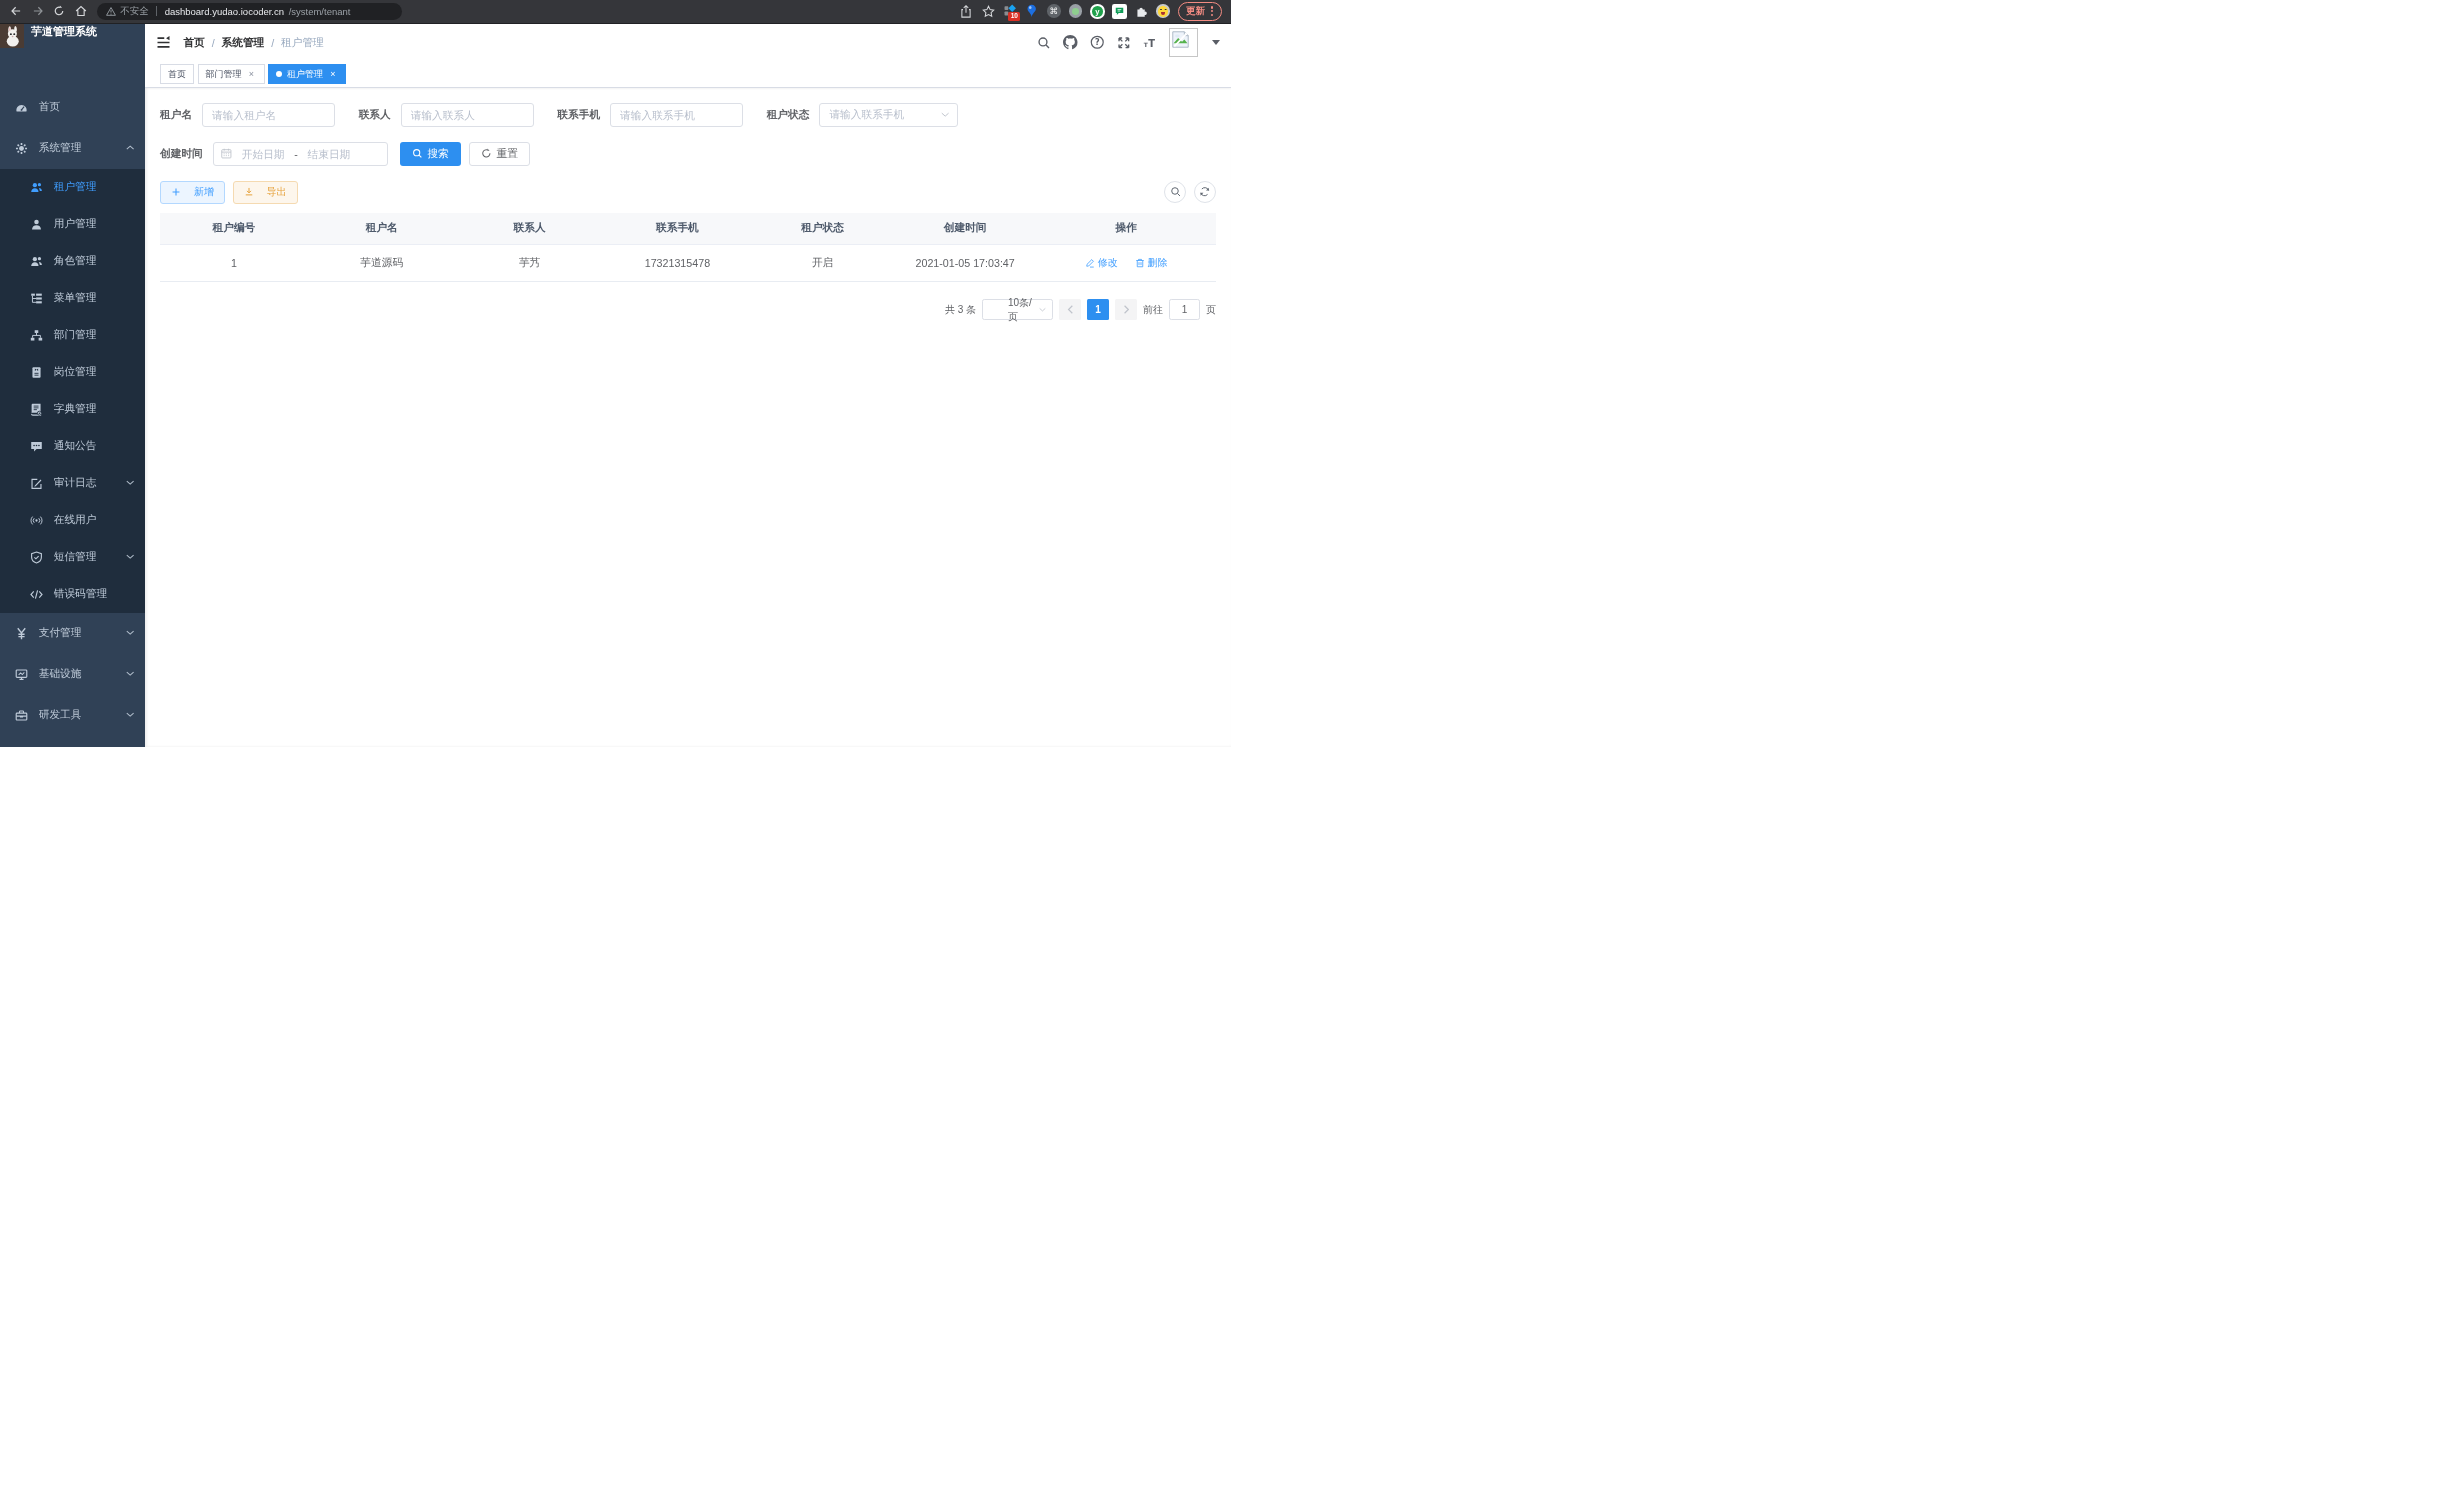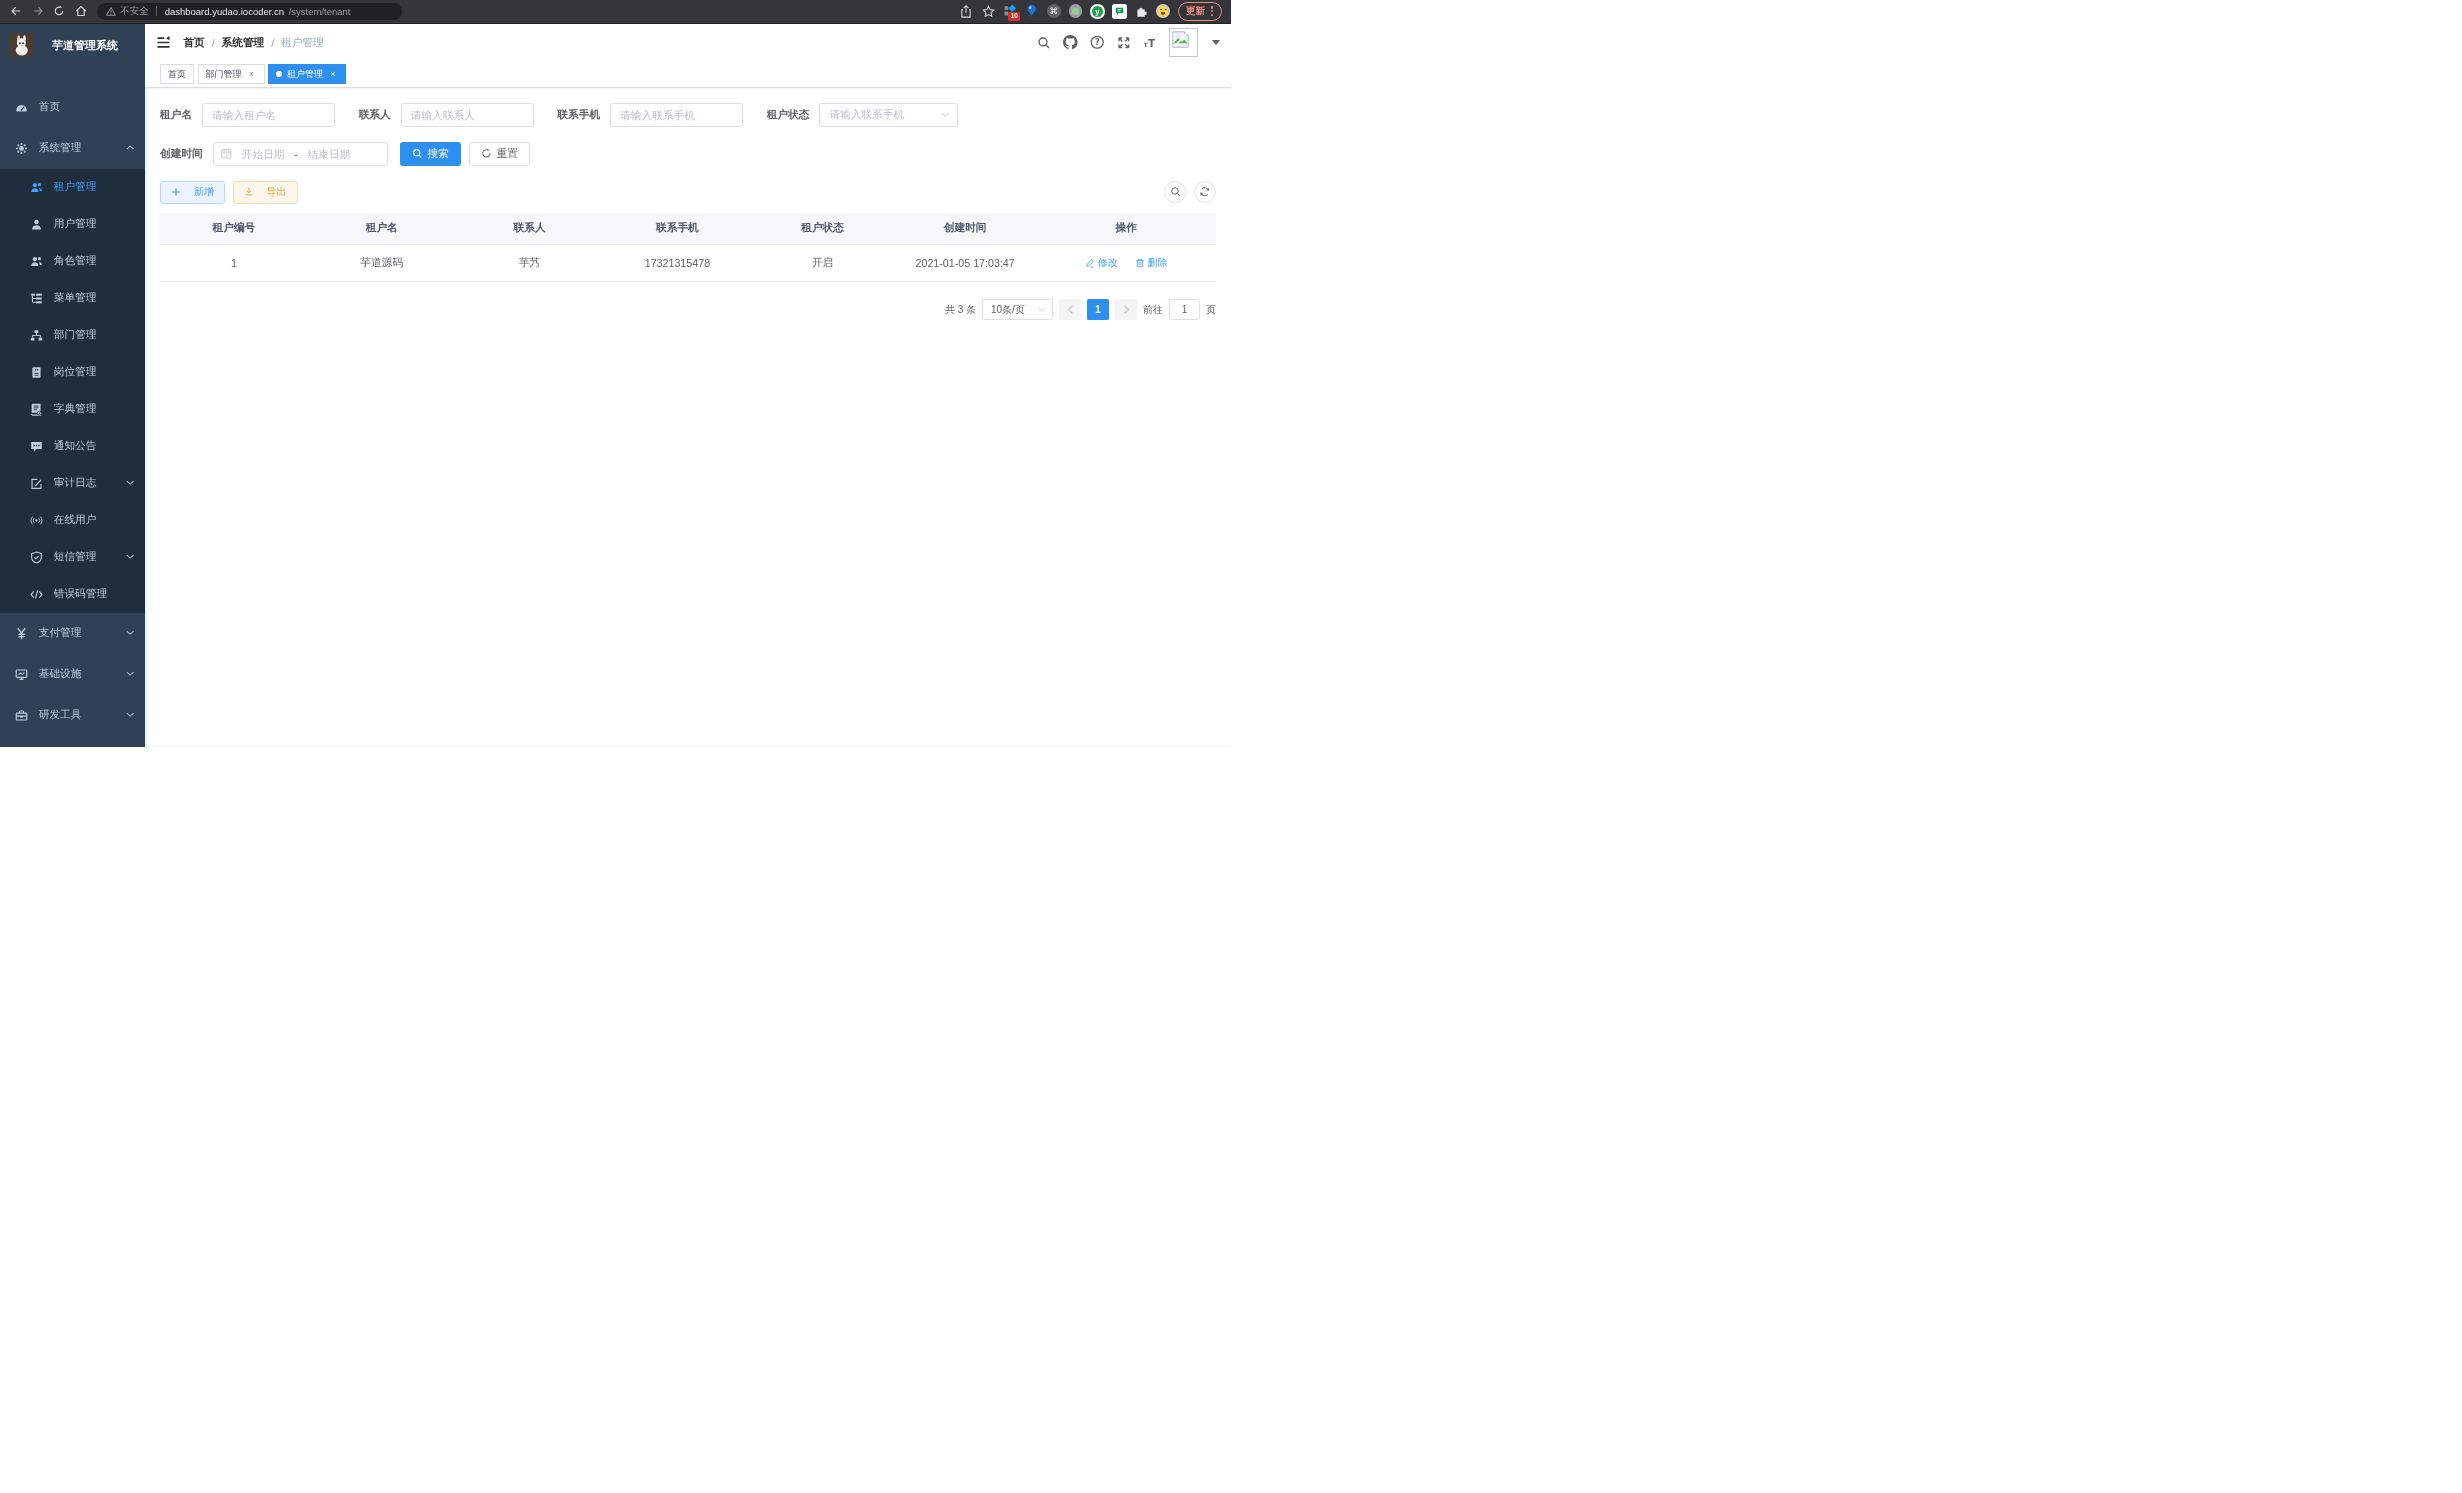--- a/index.html
+++ b/index.html
@@ -36,21 +36,21 @@
   .chat-sq { width:14.5px; height:14.5px; border-radius:2.3px; background:#fff;
     display:flex; align-items:center; justify-content:center; }
   .update-pill { display:flex; align-items:center; gap:6px; border:1.1px solid #f28b82; color:#f28b82;
     border-radius:10px; padding:2.3px 7.6px; font-size:9.5px; font-weight:600; }
   .kebab { display:flex; flex-direction:column; gap:1.5px; }
   .kebab i { width:2.3px; height:2.3px; border-radius:50%; background:#f28b82; }
 
   
   .app { display:flex; height:723px; }
   .sidebar { width:145px; background:#304156; flex:0 0 auto; overflow:hidden; }
-  .logo-row { height:43px; display:flex; align-items:center; gap:19px; padding-left:9px; }
+  .logo-row { height:43px; display:flex; align-items:flex-start; gap:7px; }
   .logo-title { color:#fff; font-weight:700; font-size:11px; white-space:nowrap; }
   .nav { padding-top:20px; }
   .menu-item { height:41px; display:flex; align-items:center; gap:10.7px;
     padding:0 10.7px 0 15px; color:#bfcbd9; font-size:10.7px; cursor:pointer; white-space:nowrap; }
   .submenu { background:#1f2d3d; }
   .submenu .menu-item { height:37px; padding-left:30px; }
   .menu-item .mi-icon { width:13px; height:13px; flex:0 0 auto; display:flex; align-items:center; justify-content:center; }
   .menu-item .mi-label { flex:1; }
   .menu-item .mi-arrow { width:8.4px; color:#bfcbd9; opacity:.9; }
   .menu-item.active { color:#409eff; }
@@ -120,21 +120,21 @@
   .grid th { height:32px; background:#f7f8fa; color:#4e5a6b; font-size:10.7px; font-weight:700;
     border-bottom:0.8px solid #ebeef5; text-align:center; }
   .grid td { height:37px; color:#606266; font-size:10.7px; text-align:center;
     border-bottom:0.8px solid #e8ecf2; background:#fff; }
   .op-link { color:#409eff; font-size:10px; display:inline-flex; align-items:center; gap:3px;
     margin:0 6.9px; cursor:pointer; white-space:nowrap; }
 
   .pagination { display:flex; align-items:center; justify-content:flex-end; gap:6px;
     margin-top:17px; font-size:10px; color:#606266; }
   .page-size { width:71px; height:21px; border:0.8px solid #dcdfe6; border-radius:2.3px; background:#fff;
-    display:flex; align-items:center; justify-content:space-between; padding:0 6px 0 8px;
+    display:flex; align-items:center; justify-content:space-between; padding:0 6px 0 25px;
     color:#606266; cursor:pointer; }
   .pg-btn { min-width:22px; height:21px; background:#f4f4f5; border-radius:1.5px; border:none;
     display:flex; align-items:center; justify-content:center; color:#c0c4cc; cursor:pointer; }
   .pg-page { min-width:22px; height:21px; border-radius:1.5px; display:flex; align-items:center;
     justify-content:center; background:#2d8ff0; color:#fff; font-weight:700; cursor:pointer; }
   .goto-wrap { display:flex; align-items:center; gap:6px; }
   .goto-input { width:31px; height:20.6px; border:0.8px solid #dcdfe6; border-radius:2.3px;
     text-align:center; font-size:10px; color:#606266; outline:none;
     font-family:"Liberation Sans","DejaVu Sans",sans-serif; }
 

